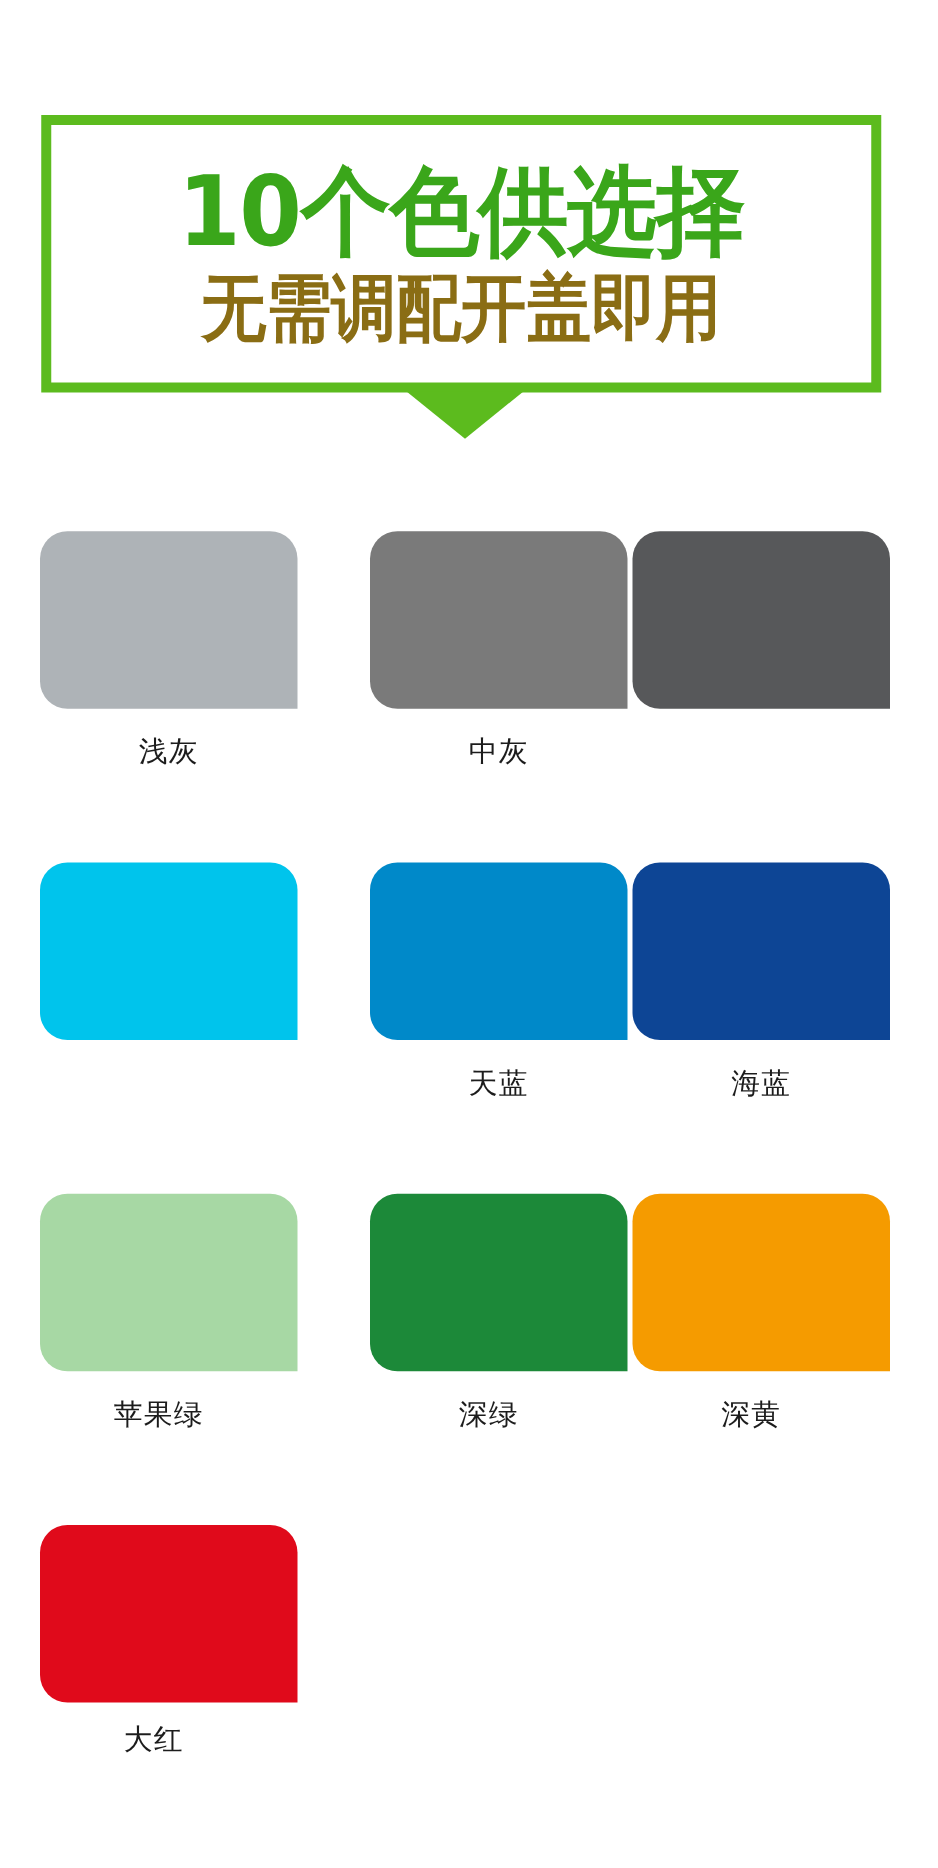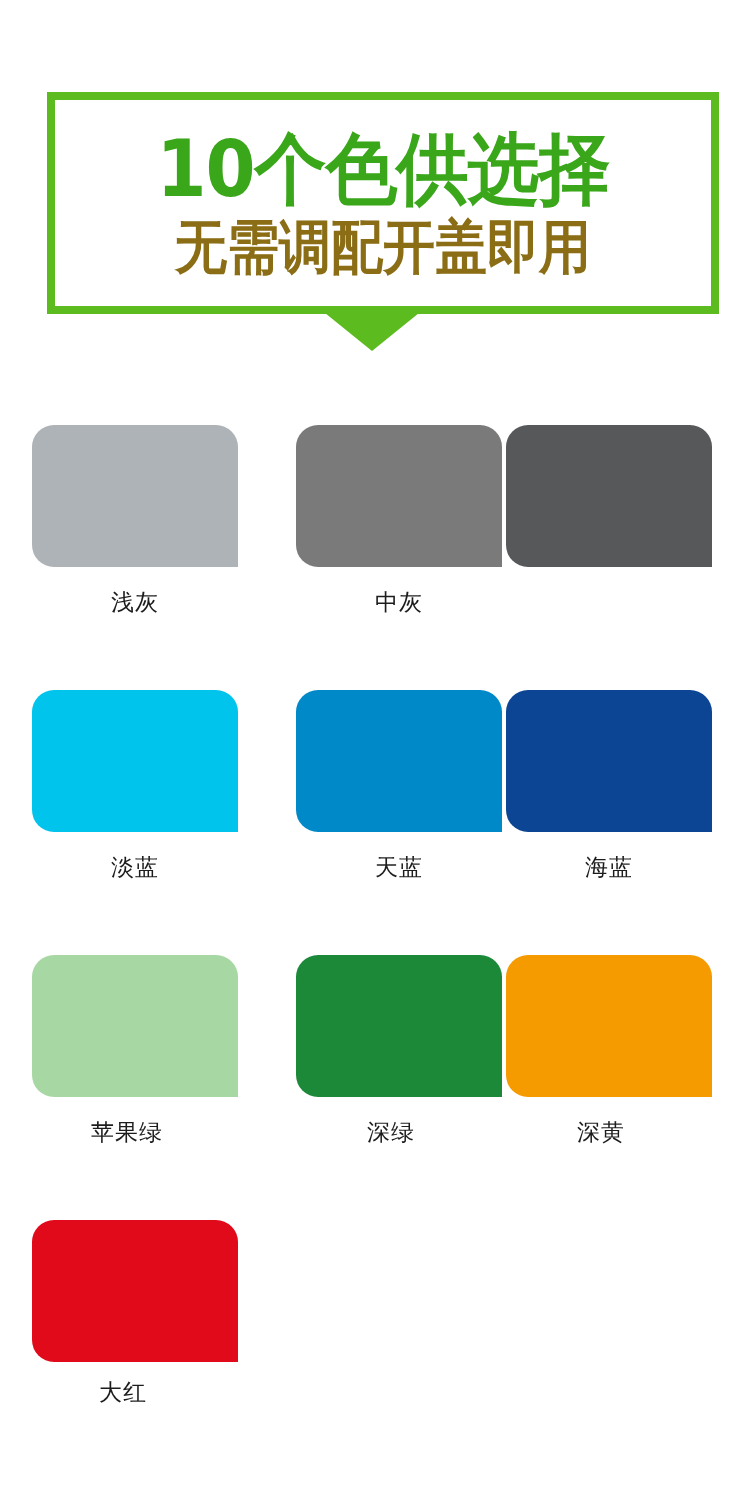--- a/index.html
+++ b/index.html
@@ -18,21 +18,20 @@
   
   .banner {
     position: absolute;
     left: 33px;
     top: 92px;
     width: 672px;
     height: 222px;
     box-sizing: border-box;
     border: 8px solid #a16207;
     background: #ffffff;
-    margin-left: 14px;
   }
   .banner-inner {
     width: 100%;
     height: 100%;
     display: flex;
     flex-direction: column;
     align-items: center;
     justify-content: center;
     gap: 2px;
   }
@@ -133,21 +132,20 @@
       <span class="swatch-label">中灰</span>
     </div>
     <div class="cell c2">
       <div class="swatch" style="background: rgb(87, 88, 90);"></div>
     </div>
   </div>
 
   <div class="row row2">
     <div class="cell c0">
       <div class="swatch" style="background: rgb(0, 196, 236);"></div>
-      <span class="swatch-label">淡蓝</span>
     </div>
     <div class="cell c1">
       <div class="swatch" style="background: rgb(0, 137, 201);"></div>
       <span class="swatch-label">天蓝</span>
     </div>
     <div class="cell c2">
       <div class="swatch" style="background: rgb(13, 69, 149);"></div>
       <span class="swatch-label">海蓝</span>
     </div>
   </div>

